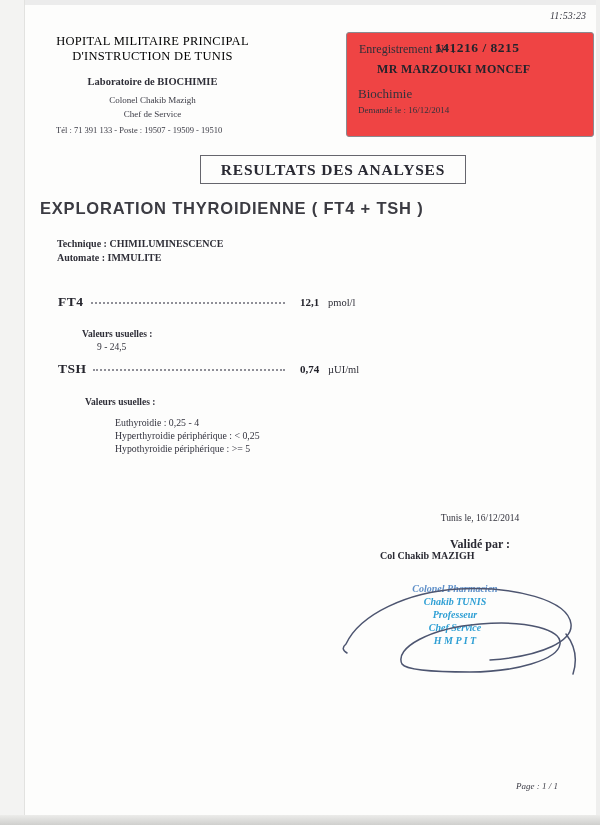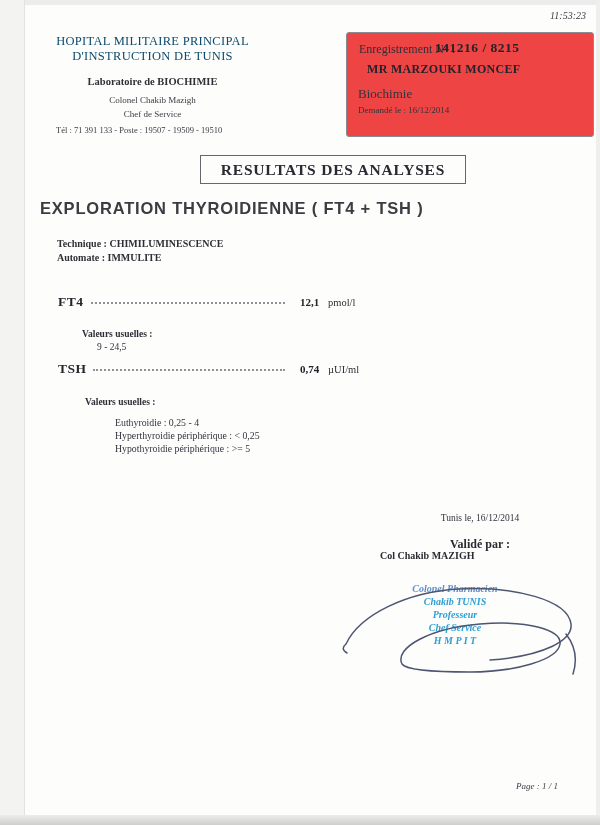--- a/index.html
+++ b/index.html
@@ -12,31 +12,31 @@
   .page{position:absolute;left:0;top:0;width:600px;height:825px;background:#fdfdfc;}
   
   .edge-top{position:absolute;left:0;top:0;width:600px;height:5px;background:#ececec;}
   .edge-left{position:absolute;left:0;top:0;width:24px;height:825px;background:#f3f3f2;border-right:1px solid #e2e2e0;}
   .edge-bottom{position:absolute;left:0;top:815px;width:600px;height:10px;background:linear-gradient(#ececea,#cfcfcd);}
   .edge-right{position:absolute;right:0;top:0;width:4px;height:825px;background:#efefee;}
 
   .timestamp{position:absolute;top:10px;right:14px;font-style:italic;font-size:10px;color:#3c3c46;}
 
   
-  .hospital{position:absolute;left:40px;top:34px;width:225px;text-align:center;font-size:12.5px;line-height:15px;color:#0c4a6e;letter-spacing:.3px;}
+  .hospital{position:absolute;left:40px;top:34px;width:225px;text-align:center;font-size:12.5px;line-height:15px;color:#000000;letter-spacing:.3px;}
   .lab{position:absolute;left:40px;top:76px;width:225px;text-align:center;font-size:10.5px;font-weight:bold;color:#2f2f38;}
   .chief-name{position:absolute;left:40px;top:95px;width:225px;text-align:center;font-size:9px;color:#3a3a44;}
   .chief-title{position:absolute;left:40px;top:109px;width:225px;text-align:center;font-size:9px;color:#3a3a44;}
   .phone{position:absolute;left:56px;top:125px;font-size:8.5px;color:#3a3a44;}
 
   
   .regbox{position:absolute;left:346px;top:32px;width:246px;height:103px;border:1.5px solid #8a8a90;border-radius:3px;background:#ef4444;}
   .reg-line1{position:absolute;left:12px;top:9px;font-size:12px;color:#2f2f38;}
   .reg-number{position:absolute;left:88px;top:7px;font-size:13.5px;font-weight:bold;letter-spacing:.5px;color:#23232b;}
-  .reg-patient{position:absolute;left:20px;top:29px;font-size:12px;font-weight:bold;color:#23232b;letter-spacing:.3px;}
+  .reg-patient{position:absolute;left:30px;top:29px;font-size:12px;font-weight:bold;color:#23232b;letter-spacing:.3px;}
   .reg-dept{position:absolute;left:11px;top:53px;font-size:13px;color:#33333c;}
   .reg-asked{position:absolute;left:11px;top:72px;font-size:9px;color:#33333c;}
 
   
   .results-box{position:absolute;left:200px;top:155px;width:264px;height:27px;border:1.5px solid #66666d;display:flex;align-items:center;justify-content:center;}
   .results-box span{font-size:15.5px;font-weight:bold;letter-spacing:.8px;color:#2a2a33;}
   .exam-title{position:absolute;left:40px;top:199px;width:540px;text-align:left;
     font-family:"Liberation Sans", sans-serif;font-weight:bold;font-size:16.5px;letter-spacing:.8px;color:#3b3b42;}
 
   .technique{position:absolute;left:57px;top:238px;font-size:10px;font-weight:bold;color:#2e2e37;}

